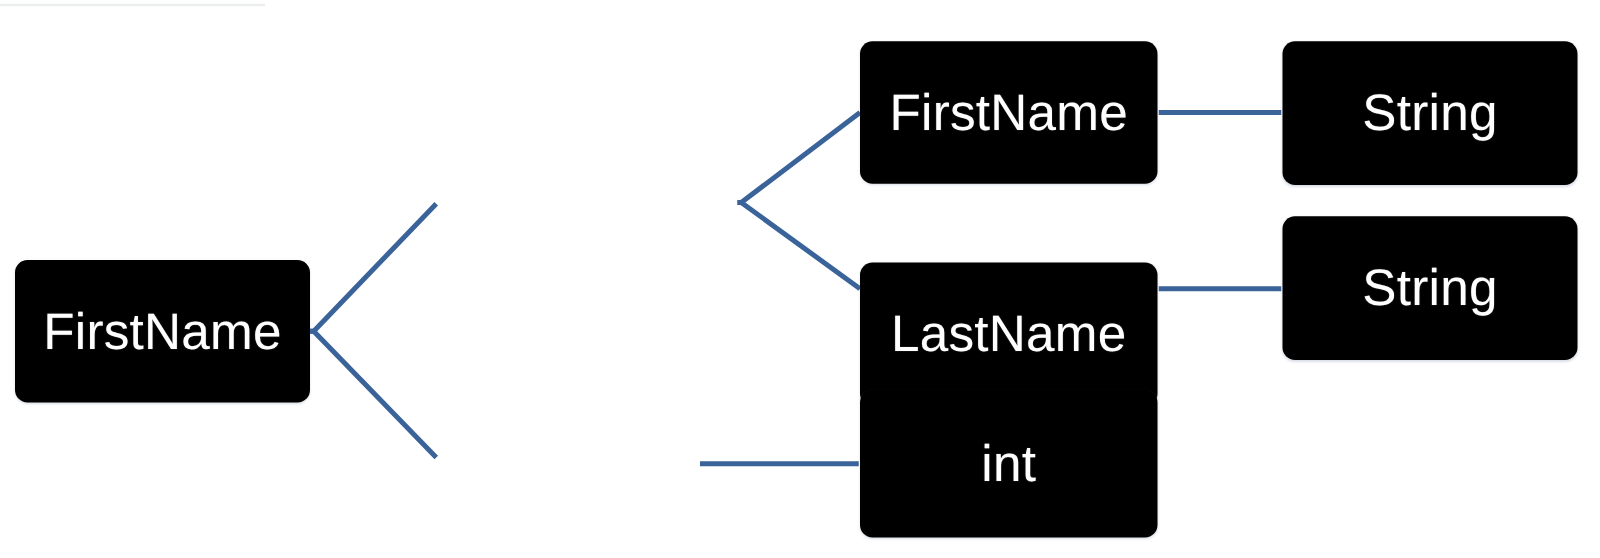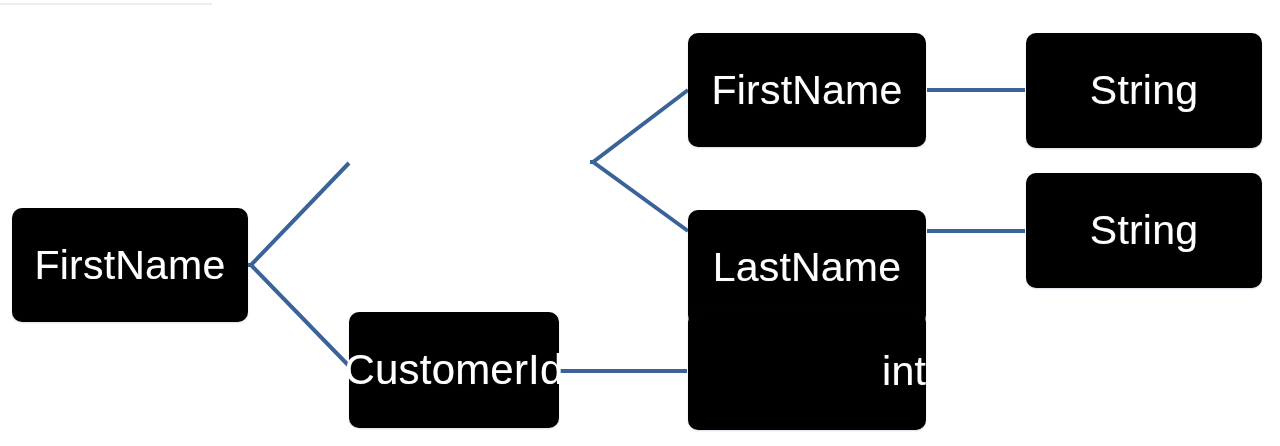--- a/index.html
+++ b/index.html
@@ -44,21 +44,21 @@
   }
   .node-label {
     display: block;
     font-weight: 400;
   }
   #node-customer  { left: 12px;   top: 208px; width: 236px; height: 114px; }
   #node-name      { left: 349px;  top: 105px; width: 241px; height: 114px; }
   #node-customerid{ left: 349px;  top: 312px; width: 210px; height: 116px; }
   #node-firstname { left: 688px;  top: 33px;  width: 238px; height: 114px; }
   #node-lastname  { left: 688px;  top: 173px; width: 238px; height: 115px; margin-top: 37px; }
-  #node-int       { left: 688px;  top: 312px; width: 238px; height: 118px; justify-content: flex-end; }
+  #node-int       { left: 688px;  top: 312px; width: 238px; height: 118px; }
   #node-string-1  { left: 1026px; top: 33px;  width: 236px; height: 115px; }
   #node-string-2  { left: 1026px; top: 173px; width: 236px; height: 115px; }
 
   #node-customer  .node-label { font-size: 41px; }
   #node-name      .node-label { font-size: 41px; }
   #node-customerid .node-label{ font-size: 42px; }
   #node-firstname .node-label { font-size: 41px; }
   #node-lastname  .node-label { font-size: 41px; }
   #node-int       .node-label { font-size: 41px; }
   #node-string-1  .node-label { font-size: 41px; }
@@ -90,23 +90,20 @@
       <line x1="927" y1="231" x2="1025" y2="231"></line>
       <line x1="560" y1="371" x2="687" y2="371"></line>
     </g>
   </svg>
 
   <div class="node" id="node-customer">
     <span class="node-label">FirstName</span>
   </div>
 
 
-  <div class="node" id="node-customerid">
-    <span class="node-label">CustomerId</span>
-  </div>
 
   <div class="node" id="node-firstname">
     <span class="node-label">FirstName</span>
   </div>
 
   <div class="node" id="node-lastname">
     <span class="node-label">LastName</span>
   </div>
 
   <div class="node" id="node-int">

